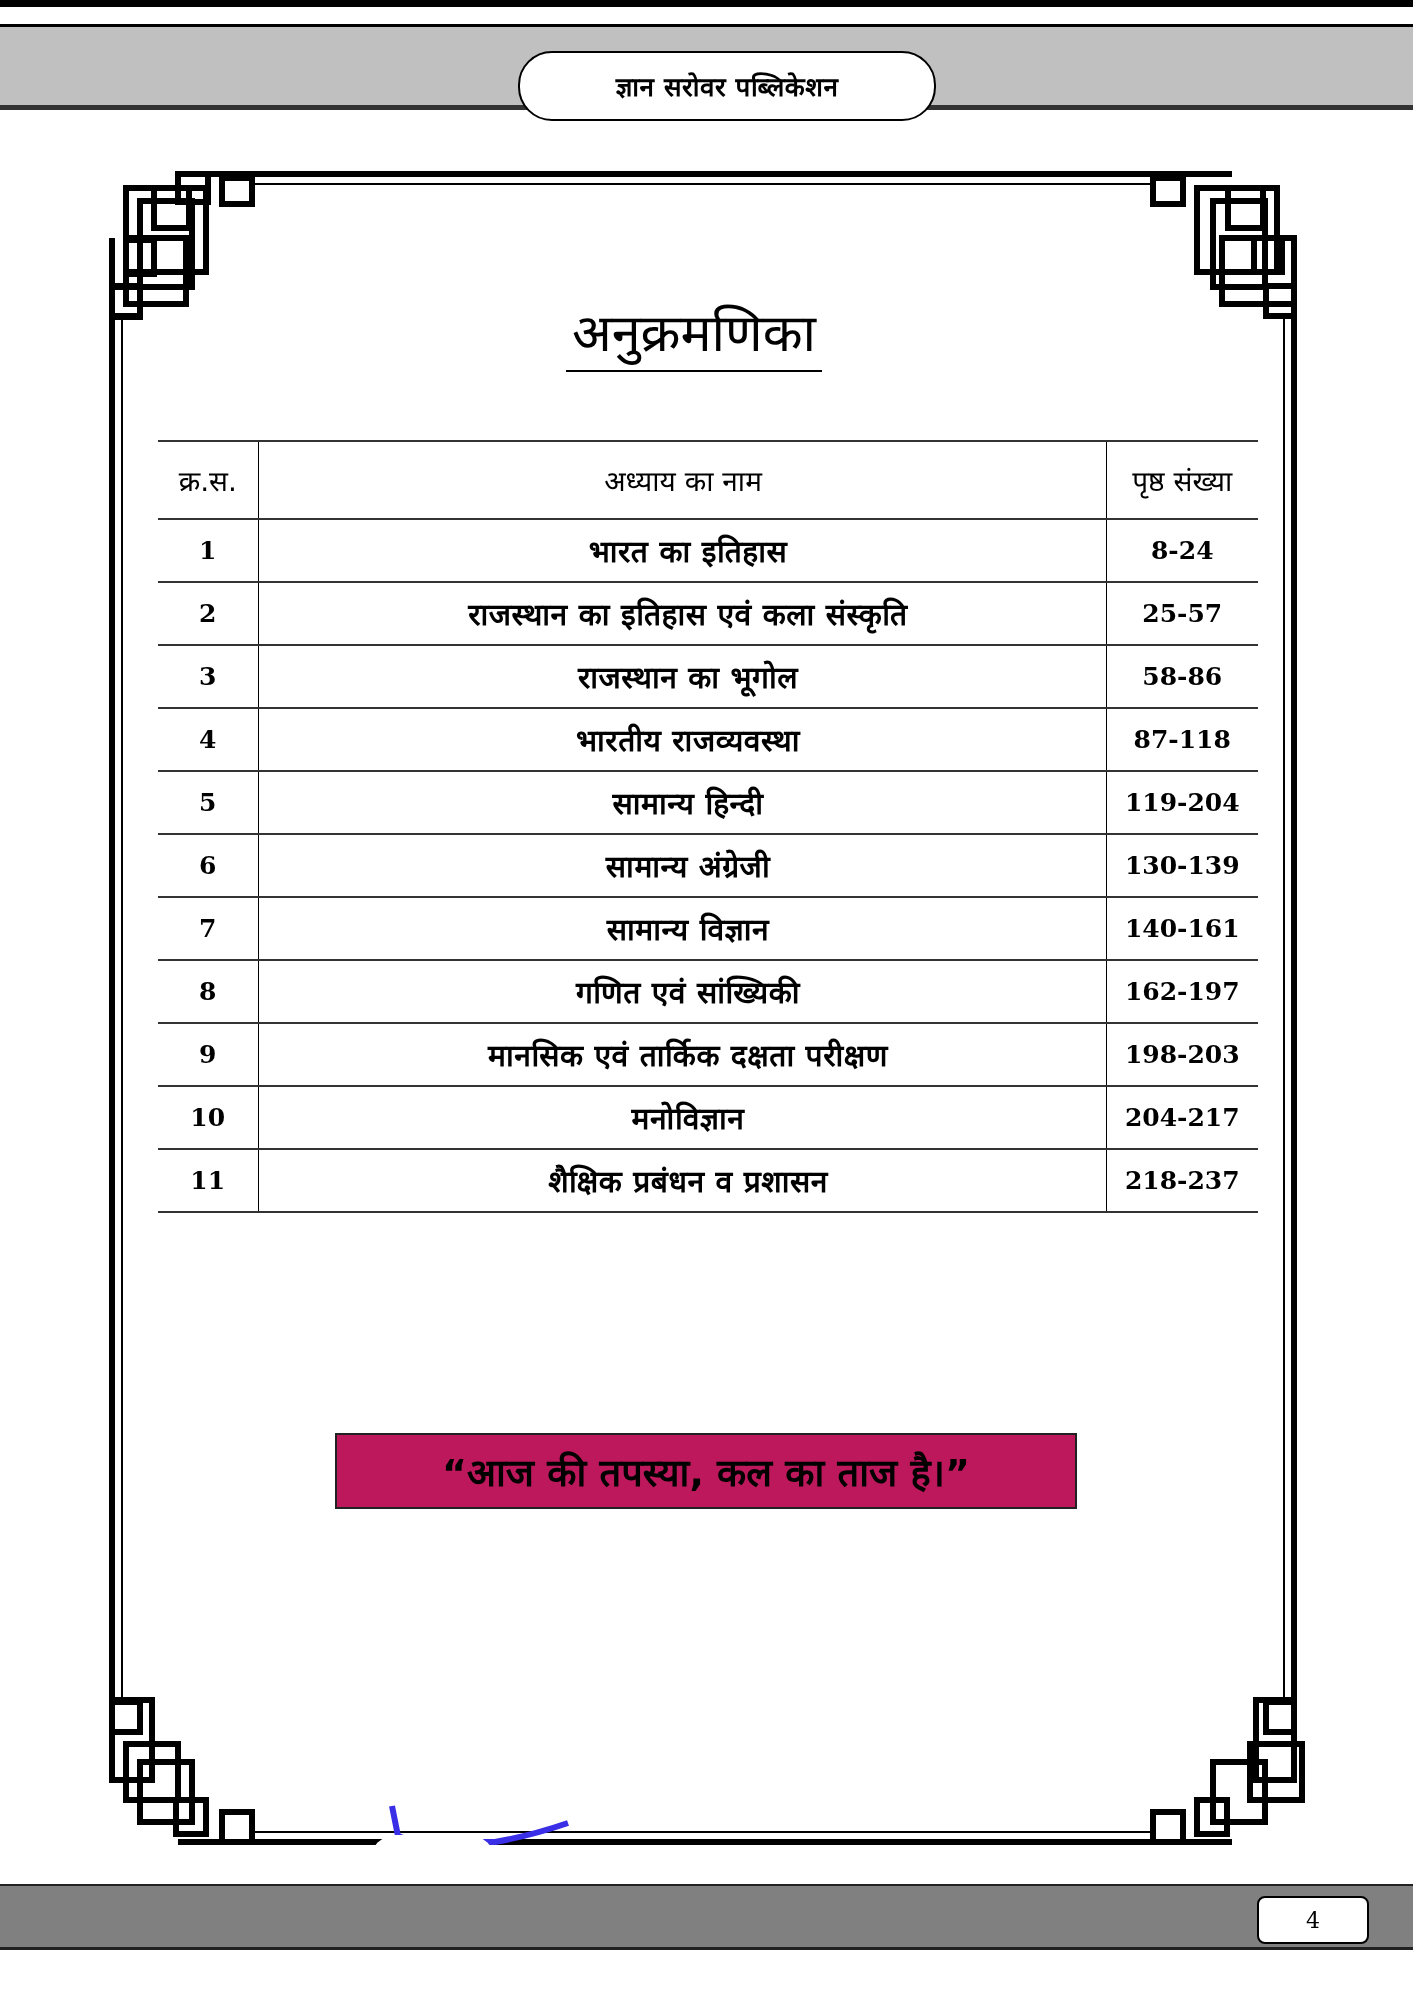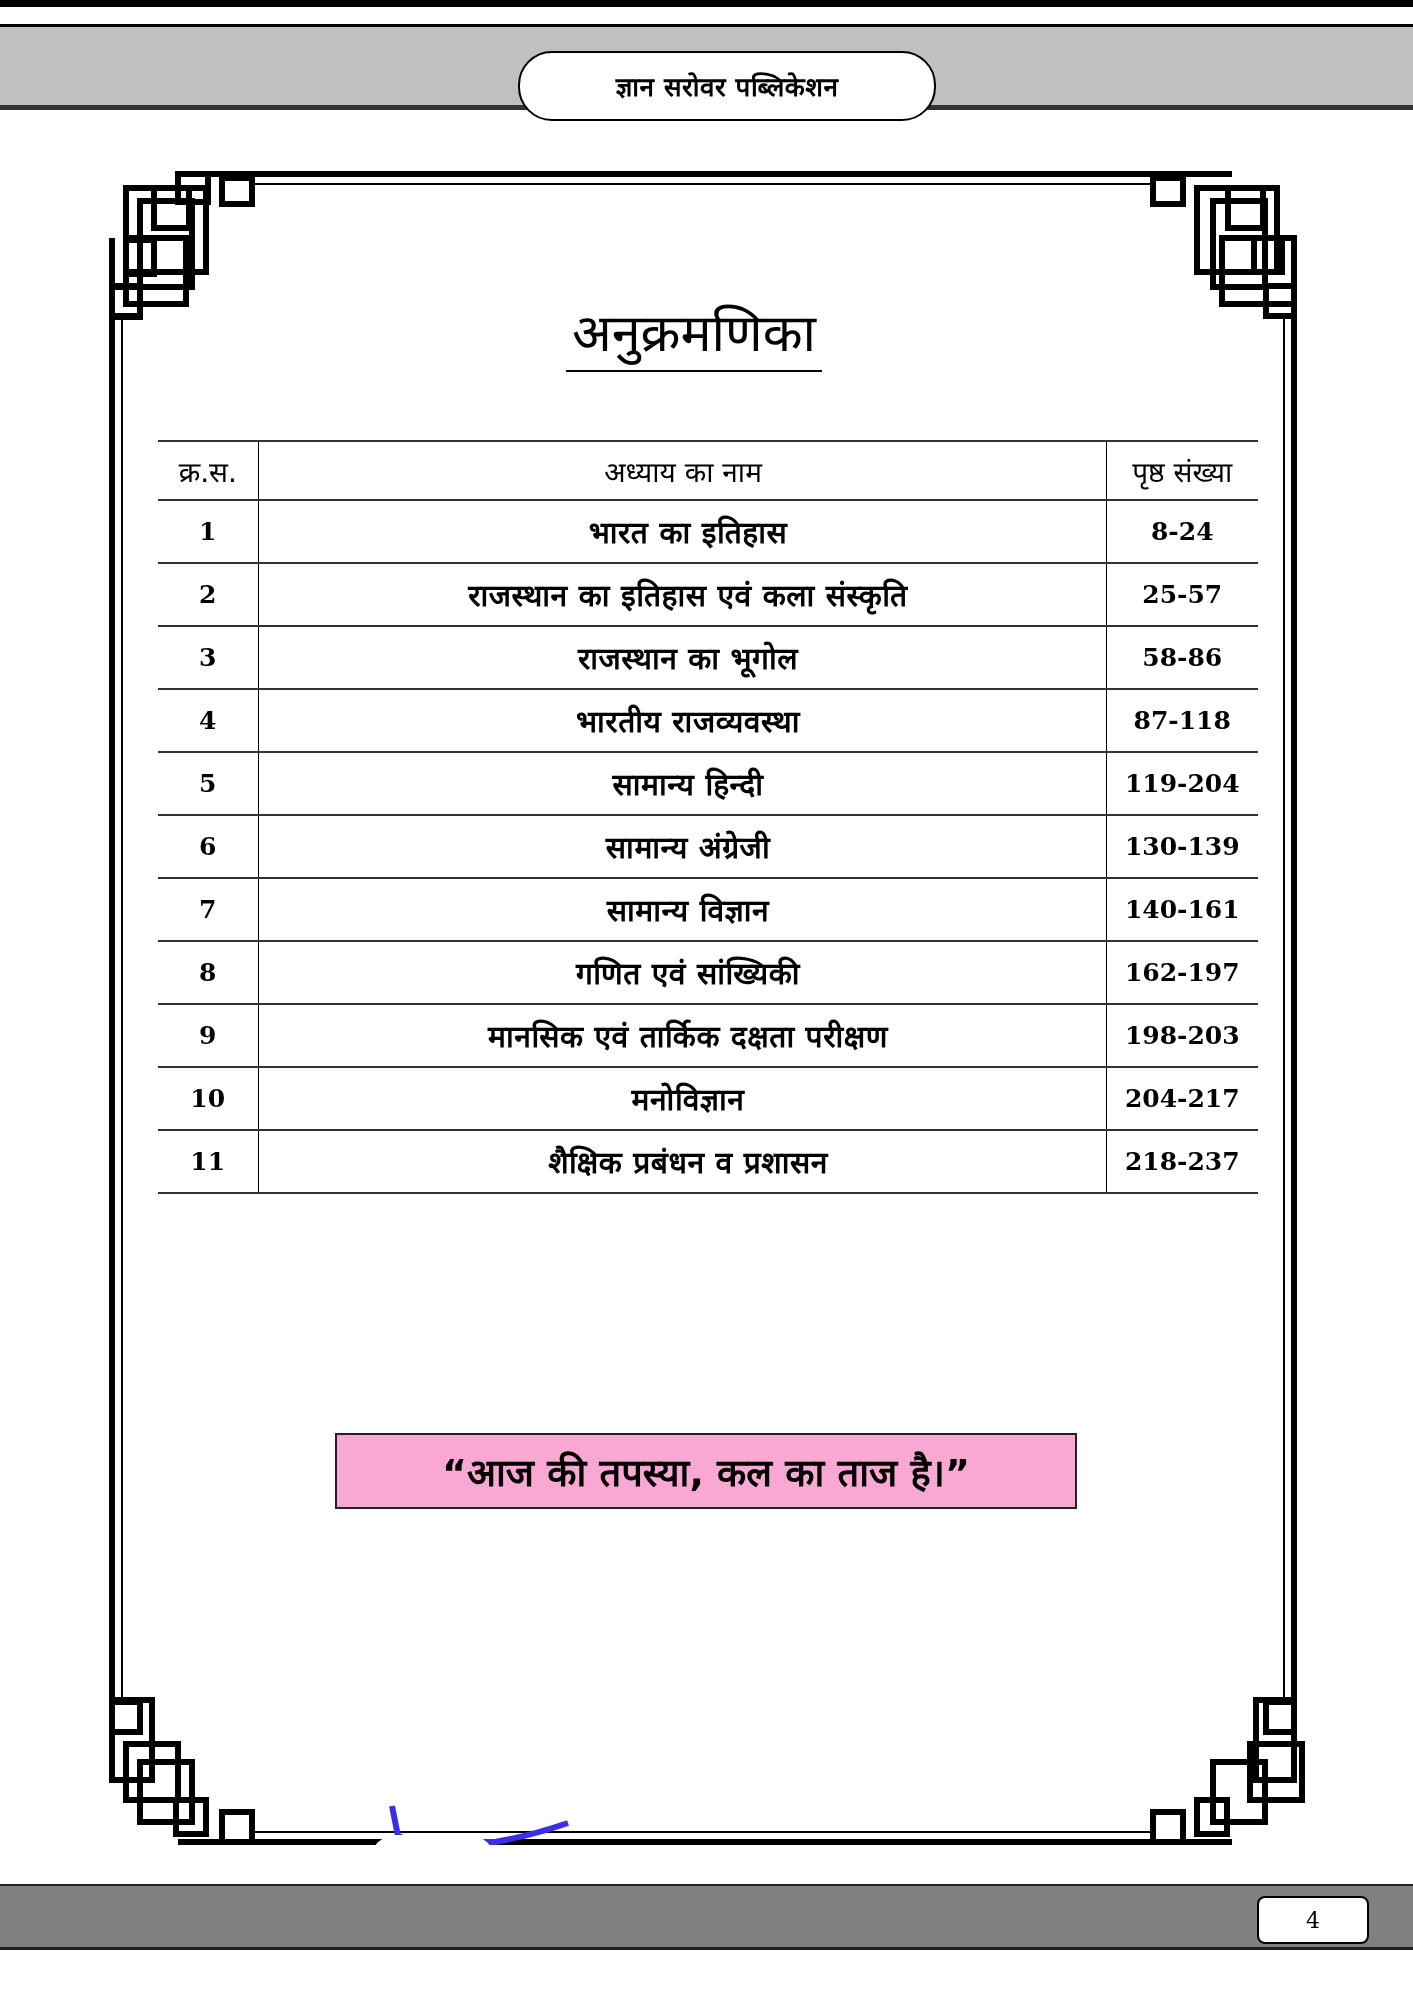--- a/index.html
+++ b/index.html
@@ -31,34 +31,34 @@
 
   
   .toc-table {
     position: absolute; left: 158px; top: 440px; width: 1100px;
     border-collapse: collapse;
   }
   .toc-table th, .toc-table td {
     border-top: 2px solid #333; border-bottom: 2px solid #333;
     height: 63px; vertical-align: middle;
   }
-  .toc-table th { height: 59px; font-weight: normal; font-size: 28px; }
+  .toc-table th { height: 78px; font-weight: normal; font-size: 28px; }
   .toc-table .c-no { width: 100px; text-align: center; border-right: 1.5px solid #000; }
   .toc-table .c-name { width: 848px; text-align: center; padding-left: 12px; border-right: 1.5px solid #000; }
   .toc-table th.c-name { text-align: center; padding-left: 2px; }
   .toc-table .c-page { width: 152px; text-align: center; }
   .toc-table td.c-no, .toc-table td.c-page {
     font-family: "DejaVu Serif", serif; font-weight: bold; font-size: 25px;
   }
   .toc-table td.c-name { font-size: 30px; font-weight: bold; letter-spacing: 0.5px; }
 
   
   .quote-box {
     position: absolute; left: 335px; top: 1433px; width: 742px; height: 76px;
-    background: #f9a8d4; border: 2px solid #222;
+    background: #be185d; border: 2px solid #222;
     display: flex; align-items: center; justify-content: center;
     font-size: 38px; font-weight: bold;
   }
 
   
   .footer-band {
     position: absolute; left: 0; top: 1884px; width: 1413px; height: 66px;
     background: #808080; border-top: 2px solid #222; border-bottom: 3px solid #222;
   }
   .page-num {

